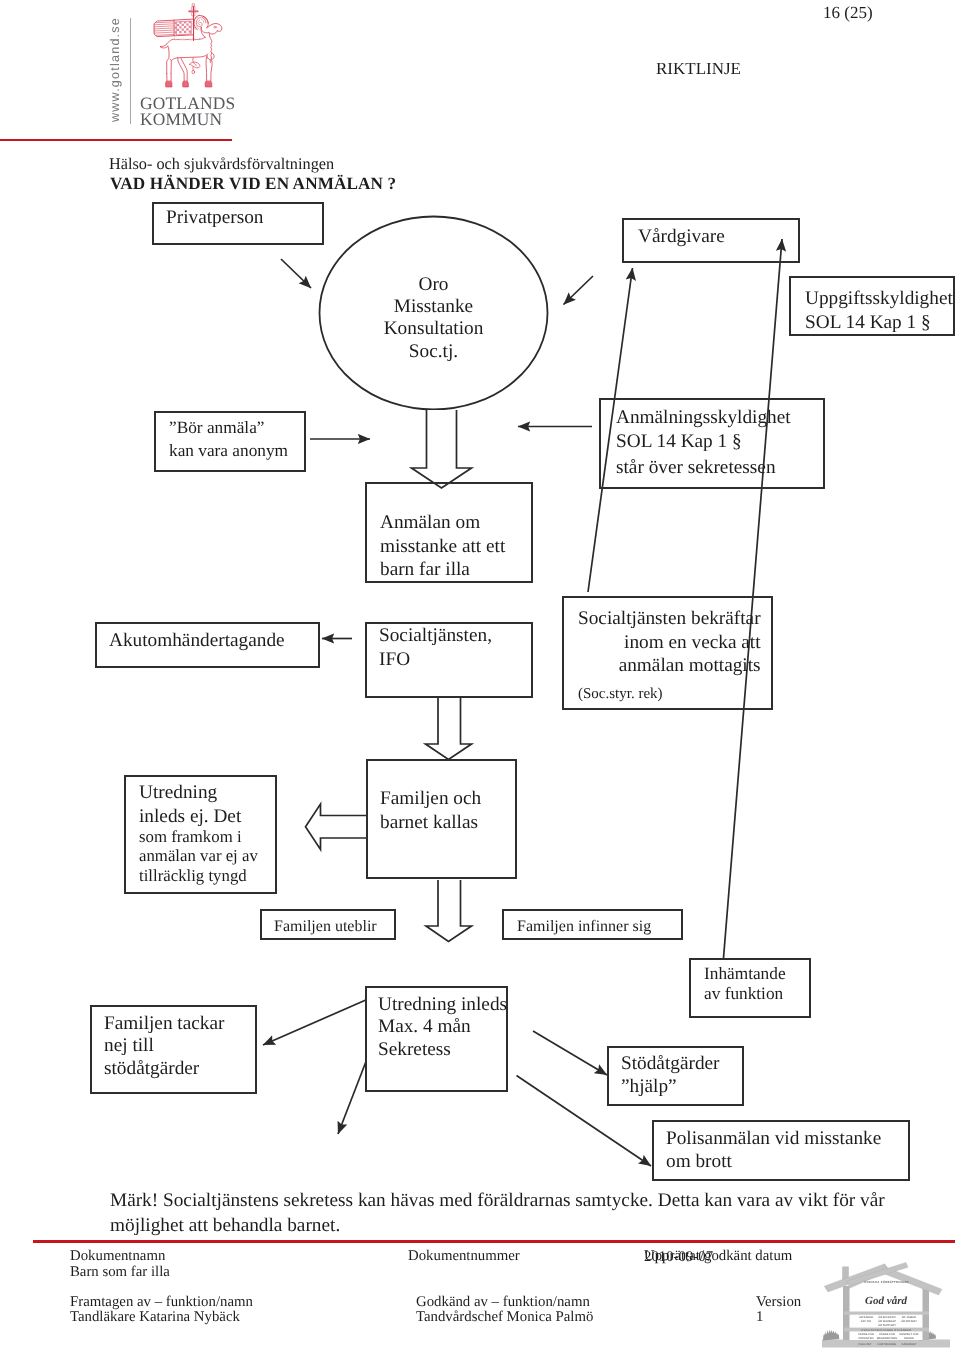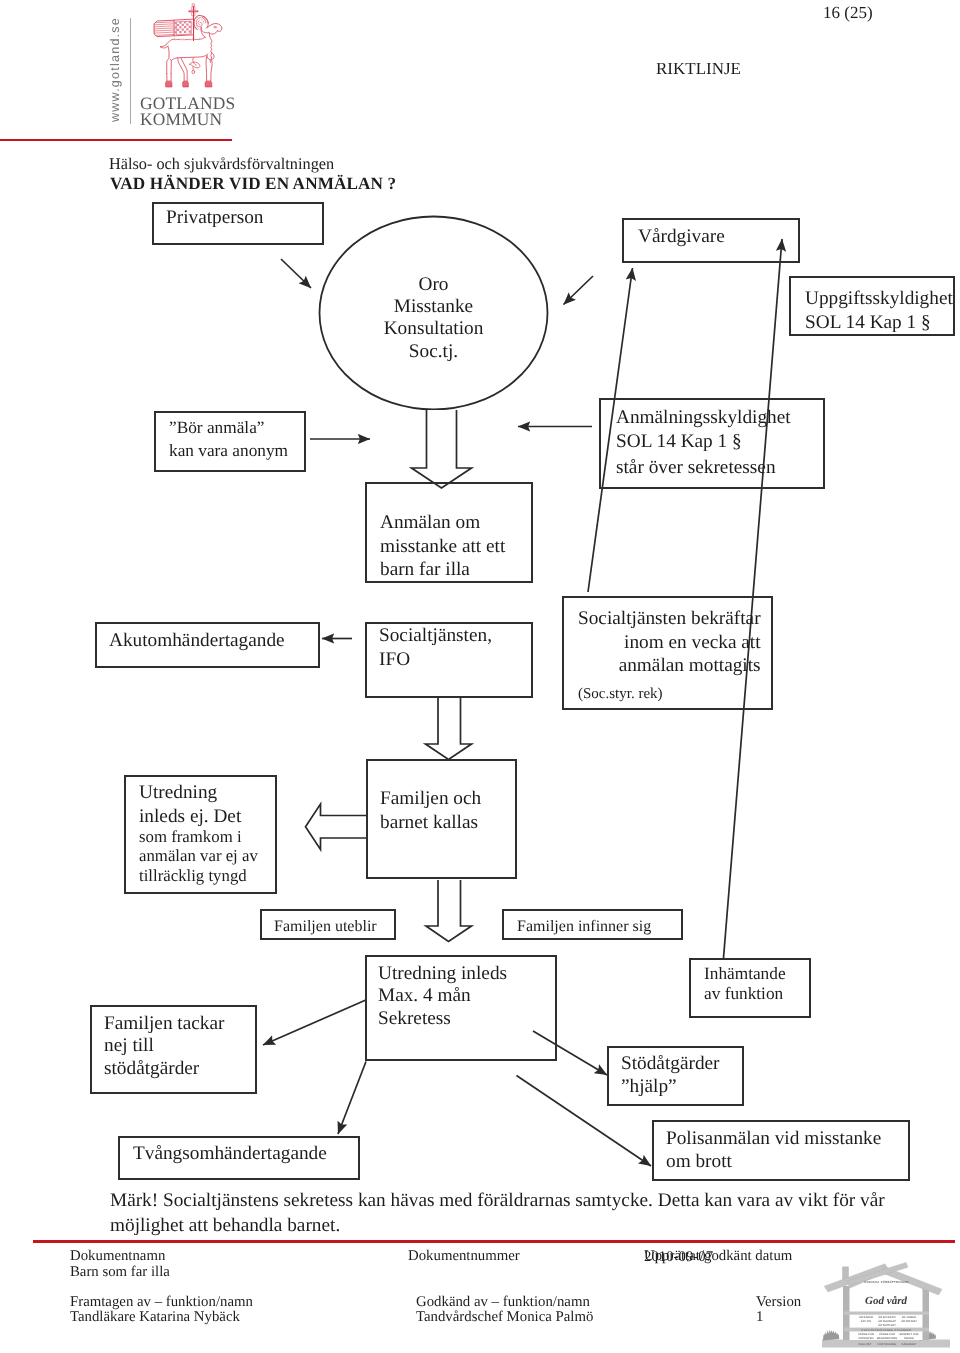--- a/index.html
+++ b/index.html
@@ -285,21 +285,21 @@
           <div>Familjen och</div>
           <div>barnet kallas</div>
         </div>
       </div>
     <div class="node" style="left:260px;top:909px;width:136px;height:31px;font-size:16px;">
         <div class="t" style="left:12px;top:4px;">Familjen uteblir</div>
       </div>
     <div class="node" style="left:502px;top:909px;width:181px;height:31px;font-size:16px;">
         <div class="t" style="left:13px;top:4px;">Familjen infinner sig</div>
       </div>
-    <div class="node" style="left:365px;top:955px;width:192px;height:106px;">
+    <div class="node" style="left:365px;top:986px;width:143px;height:106px;">
         <div class="t" style="left:11px;top:6px;line-height:22.3px;">
           <div> Utredning inleds</div>
           <div>Max. 4 mån</div>
           <div>Sekretess</div>
         </div>
       </div>
     <div class="node" style="left:689px;top:958px;width:122px;height:60px;font-size:17.3px;line-height:20.2px;">
         <div class="t" style="left:13px;top:4px;">
           <div>Inhämtande</div>
           <div>av funktion</div>
@@ -310,23 +310,20 @@
           <div>Familjen tackar</div>
           <div>nej till</div>
           <div>stödåtgärder</div>
         </div>
       </div>
     <div class="node" style="left:607px;top:1046px;width:137px;height:60px;">
         <div class="t" style="left:12px;top:5px;line-height:22.6px;">
           <div>Stödåtgärder</div>
           <div>”hjälp”</div>
         </div>
-      </div>
-    <div class="node" style="left:118px;top:1136px;width:242px;height:44px;">
-        <div class="t" style="left:13px;top:4px;">Tvångsomhändertagande</div>
       </div>
     <div class="node" style="left:652px;top:1120px;width:258px;height:61px;">
         <div class="t" style="left:12px;top:6px;line-height:22.6px;">
           <div>Polisanmälan vid misstanke</div>
           <div>om brott</div>
         </div>
       </div>
     <div class="node" style="left:562px;top:596px;width:211px;height:114px;">
         <div class="t" style="left:14px;top:9px;text-align:right;">
           <div>Socialtjänsten bekräftar</div>

